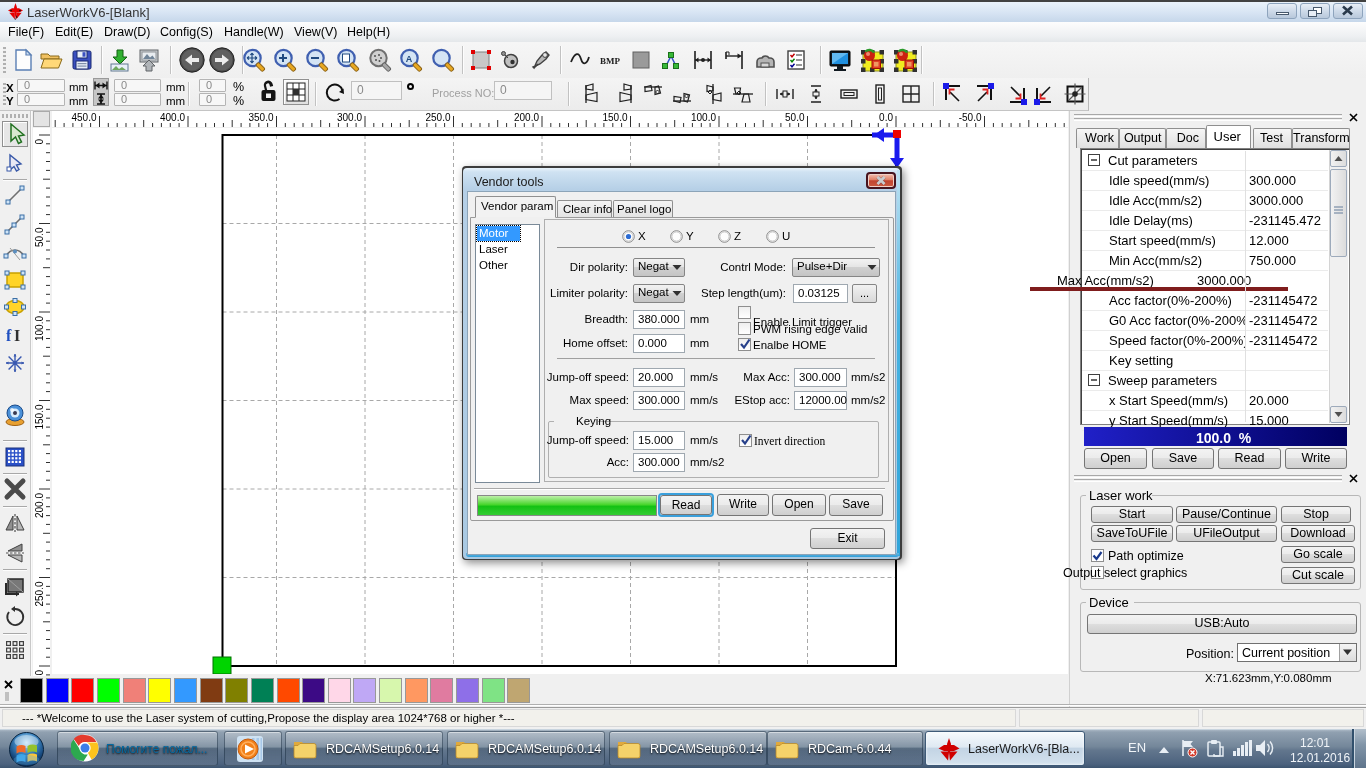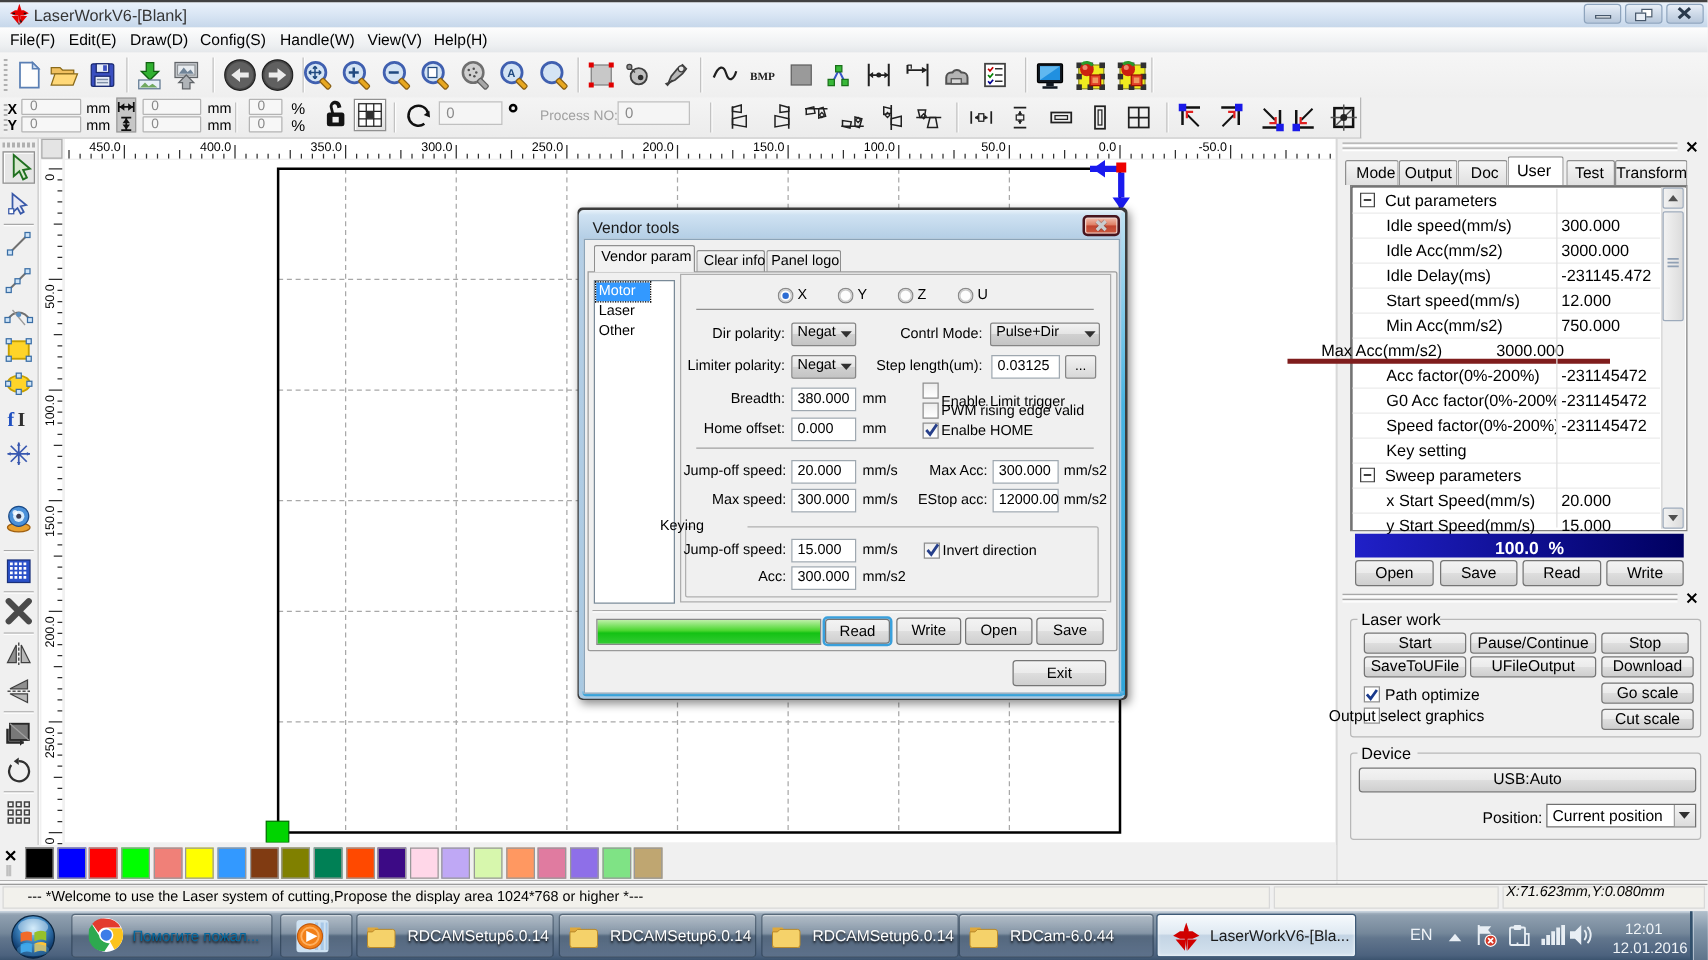--- a/index.html
+++ b/index.html
@@ -726,21 +726,21 @@
 <svg class="ab" style="left:1348px;top:112px" width="12" height="12" viewBox="0 0 12 12">
     <path d="M2 2 L9 9 M9 2 L2 9" stroke="#000" stroke-width="1.6"></path>
   </svg>
 <div class="ab" style="left:1076px;top:128px;width:43px;height:20px;background:linear-gradient(#f6f6f6,#e0e0e0);border:1px solid #8f8f8f;border-bottom:none;border-radius:2px 2px 0 0"></div>
 <div class="ab" style="left:1119px;top:128px;width:47px;height:20px;background:linear-gradient(#f6f6f6,#e0e0e0);border:1px solid #8f8f8f;border-bottom:none;border-radius:2px 2px 0 0"></div>
 <div class="ab" style="left:1166px;top:128px;width:40px;height:20px;background:linear-gradient(#f6f6f6,#e0e0e0);border:1px solid #8f8f8f;border-bottom:none;border-radius:2px 2px 0 0"></div>
 <div class="ab" style="left:1206px;top:125px;width:45px;height:23px;background:#fff;border:1px solid #8f8f8f;border-bottom:none;border-radius:2px 2px 0 0;z-index:3"></div>
 <div class="lbl" style="left:1213.5px;top:129px;font-size:13px;z-index:4;transform:translateX(-0px)">User</div>
 <div class="ab" style="left:1253px;top:128px;width:39px;height:20px;background:linear-gradient(#f6f6f6,#e0e0e0);border:1px solid #8f8f8f;border-bottom:none;border-radius:2px 2px 0 0"></div>
 <div class="ab" style="left:1292px;top:128px;width:58px;height:20px;background:linear-gradient(#f6f6f6,#e0e0e0);border:1px solid #8f8f8f;border-bottom:none;border-radius:2px 2px 0 0"></div>
-<div class="lbl" style="left:1085.1px;top:131px;font-size:12.5px;">Mode</div>
+<div class="lbl" style="left:1085.1px;top:131px;font-size:12.5px;">Work</div>
 <div class="lbl" style="left:1123.9px;top:131px;font-size:12.5px;">Output</div>
 <div class="lbl" style="left:1176.7px;top:131px;font-size:12.5px;">Doc</div>
 <div class="lbl" style="left:1260.1px;top:131px;font-size:12.5px;">Test</div>
 <div class="lbl" style="left:1293.1px;top:131px;font-size:12.5px;">Transform</div>
 <div class="ab" style="left:1080px;top:148px;width:270px;height:277px;background:#fff;border:1px solid #808080;box-shadow:inset 1px 1px 0 #404040"></div>
 <div class="ab" style="left:1082px;top:151px;width:246px;height:20px;overflow:hidden;border-bottom:1px solid #ebebeb">
     <svg class="ab" style="left:6px;top:3px" width="12" height="12" viewBox="0 0 12 12">
       <rect x="0.5" y="0.5" width="11" height="11" fill="#fff" stroke="#404040"></rect>
       <path d="M3 6 h6" stroke="#000" stroke-width="1.2"></path>
     </svg>
@@ -944,29 +944,29 @@
 <div class="edit" style="left:794px;top:368px;width:53px;height:19px;font-size:11.5px;padding-left:4px;line-height:17px">300.000</div>
 <div class="lbl" style="left:851px;top:371px;font-size:11.5px;">mm/s2</div>
 <div class="lbl" style="left:539px;top:394px;width:90px;font-size:11.5px;text-align:right">Max speed:</div>
 <div class="edit" style="left:633px;top:391px;width:52px;height:19px;font-size:11.5px;padding-left:4px;line-height:17px">300.000</div>
 <div class="lbl" style="left:690px;top:394px;font-size:11.5px;">mm/s</div>
 <div class="lbl" style="left:710px;top:394px;width:80px;font-size:11.5px;text-align:right">EStop acc:</div>
 <div class="edit" style="left:794px;top:391px;width:53px;height:19px;font-size:11.5px;padding-left:4px;line-height:17px">12000.00</div>
 <div class="lbl" style="left:851px;top:394px;font-size:11.5px;">mm/s2</div>
 <div class="ab" style="left:548px;top:421px;width:331px;height:57px;border:1px solid #b0b0b0;border-radius:2px"></div>
 <div class="ab" style="left:554px;top:415px;width:44px;height:12px;background:#f0f0f0"></div>
-<div class="lbl" style="left:528px;top:415px;font-size:11.5px;">Keying</div>
+<div class="lbl" style="left:576px;top:415px;font-size:11.5px;">Keying</div>
 <div class="lbl" style="left:519px;top:434px;width:110px;font-size:11.5px;text-align:right">Jump-off speed:</div>
 <div class="edit" style="left:633px;top:431px;width:52px;height:19px;font-size:11.5px;padding-left:4px;line-height:17px">15.000</div>
 <div class="lbl" style="left:690px;top:434px;font-size:11.5px;">mm/s</div>
 <div class="cb" style="left:739px;top:434px;background:linear-gradient(#eee,#fff)"></div>
 <svg class="ab" style="left:739px;top:433px" width="14" height="14" viewBox="0 0 14 14">
     <path d="M3 7 l3 3.5 5.5 -8" stroke="#27408b" stroke-width="2.2" fill="none"></path>
   </svg>
-<div class="lbl" style="left:754px;top:435px;font-size:11.5px;">Invert direction</div>
+<div class="lbl" style="left:754px;top:435px;font-size:11.5px;font-family:Liberation Serif, serif;">Invert direction</div>
 <div class="lbl" style="left:579px;top:456px;width:50px;font-size:11.5px;text-align:right">Acc:</div>
 <div class="edit" style="left:633px;top:453px;width:52px;height:19px;font-size:11.5px;padding-left:4px;line-height:17px">300.000</div>
 <div class="lbl" style="left:690px;top:456px;font-size:11.5px;">mm/s2</div>
 <div class="ab" style="left:474px;top:488px;width:411px;height:2px;border-top:1px solid #a8a8a8;border-bottom:1px solid #fff"></div>
 <div class="ab" style="left:477px;top:495px;width:180px;height:21px;background:linear-gradient(#bdf0a8,#49d62e 45%,#14c214 55%,#32cc32);border:1px solid #888"></div>
 <div class="ab" style="left:658px;top:493px;width:56px;height:24px;background:#cfe8f8;border:2px solid #3aa0dc;border-radius:4px"></div>
 <div class="btn" style="left:660px;top:495px;width:52px;height:20px;font-size:12px;line-height:18px">Read</div>
 <div class="btn" style="left:717px;top:494px;width:52px;height:22px;font-size:12px;line-height:19px">Write</div>
 <div class="btn" style="left:772px;top:494px;width:54px;height:22px;font-size:12px;line-height:19px">Open</div>
 <div class="btn" style="left:829px;top:494px;width:54px;height:22px;font-size:12px;line-height:19px">Save</div>
@@ -995,21 +995,21 @@
 <div class="ab" style="left:430.39999999999986px;top:678px;width:23px;height:25px;background:#e07ba0;border:1px solid #989898"></div>
 <div class="ab" style="left:456.04999999999984px;top:678px;width:23px;height:25px;background:#8e6fe8;border:1px solid #989898"></div>
 <div class="ab" style="left:481.6999999999998px;top:678px;width:23px;height:25px;background:#7fe385;border:1px solid #989898"></div>
 <div class="ab" style="left:507.3499999999998px;top:678px;width:23px;height:25px;background:#bfa671;border:1px solid #989898"></div>
 <div class="ab" style="left:0px;top:704px;width:1366px;height:2px;border-top:1px solid #b0b0b0;border-bottom:1px solid #fff"></div>
 <div class="ab" style="left:0px;top:707px;width:1366px;height:22px;background:#f0f0f0;border-top:1px solid #9b9b9b"></div>
 <div class="ab" style="left:2px;top:709px;width:1014px;height:18px;border:1px solid #d8d8d8;background:#f2f1ec"></div>
 <div class="lbl" style="left:22px;top:712px;font-size:11.5px;text-align:center;">--- *Welcome to use the Laser system of cutting,Propose the display area 1024*768 or higher *---</div>
 <div class="ab" style="left:1019px;top:709px;width:180px;height:18px;border:1px solid #d8d8d8;background:#f2f1ec"></div>
 <div class="ab" style="left:1202px;top:709px;width:162px;height:18px;border:1px solid #d8d8d8;background:#f2f1ec"></div>
-<div class="lbl" style="left:1205px;top:708px;font-size:11.5px;font-style:italic;">X:71.623mm,Y:0.080mm</div>
+<div class="lbl" style="left:1205px;top:672px;font-size:11.5px;">X:71.623mm,Y:0.080mm</div>
 <div class="ab" style="left:0px;top:729px;width:1366px;height:39px;background:linear-gradient(#b4c0cc,#90a0b0 8%,#74879a 45%,#62768d 55%,#4c627e 90%,#3c546f)"></div>
 <div class="ab" style="left:0px;top:729px;width:1366px;height:1px;background:#c8d4de"></div>
 <svg class="ab" style="left:7px;top:731px" width="39" height="37" viewBox="0 0 39 37">
     <defs>
       <radialGradient id="orb" cx="50%" cy="30%" r="70%">
         <stop offset="0%" stop-color="#b8e0f8"></stop>
         <stop offset="45%" stop-color="#3d85c0"></stop>
         <stop offset="80%" stop-color="#16467a"></stop>
         <stop offset="100%" stop-color="#0a2c55"></stop>
       </radialGradient>

